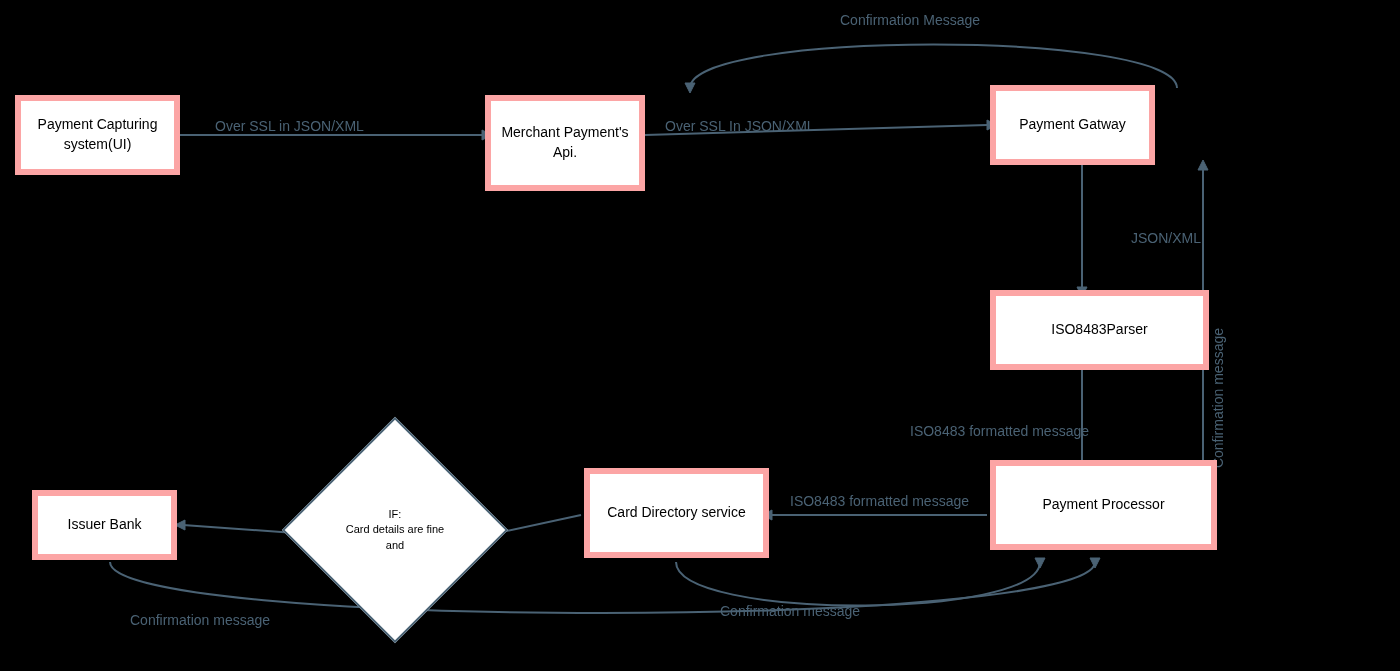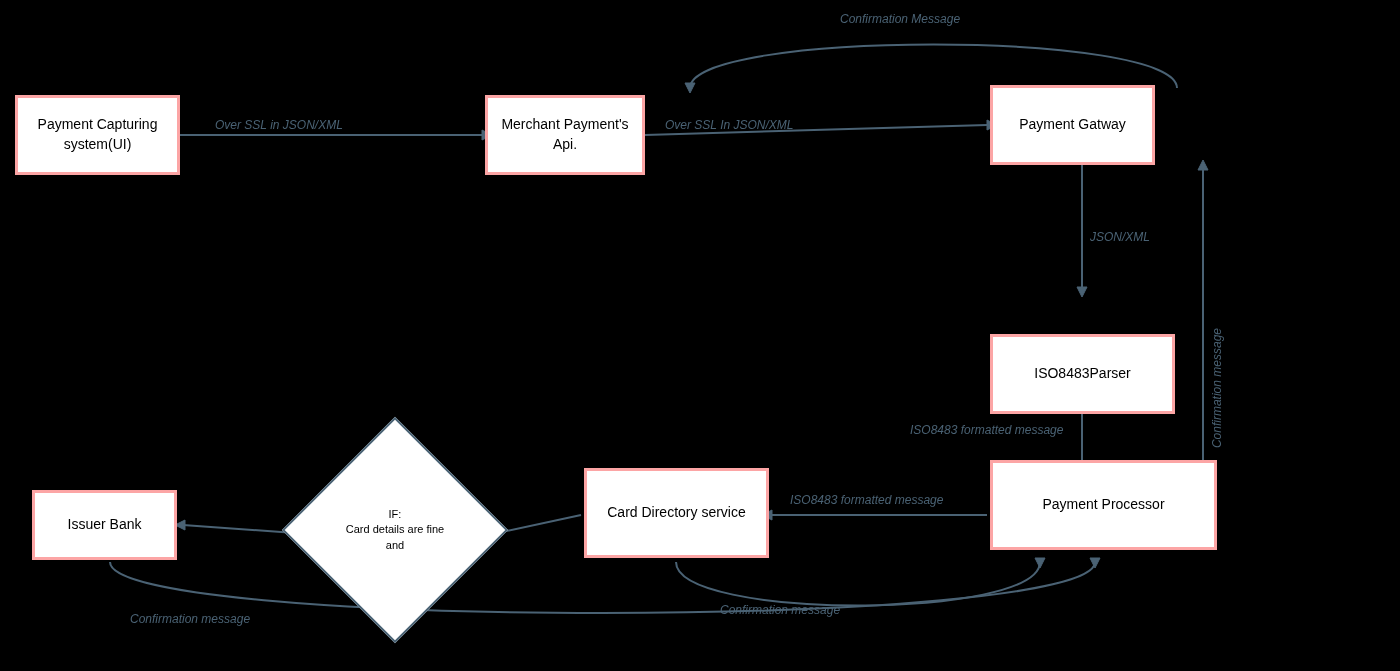--- a/index.html
+++ b/index.html
@@ -12,21 +12,21 @@
       position: relative;
     }
     .diagram-container {
       position: relative;
       width: 1400px;
       height: 671px;
     }
     .box {
       position: absolute;
       background: #fff;
-      border: 3px solid #fca5a5;
+      border: 6px solid #fca5a5;
       display: flex;
       align-items: center;
       justify-content: center;
       text-align: center;
       font-size: 14px;
       color: #000;
       line-height: 1.4;
       padding: 8px;
     }
     .diamond {
@@ -50,23 +50,22 @@
       position: relative;
       z-index: 2;
       font-size: 11px;
       color: #000;
       text-align: center;
       line-height: 1.4;
       padding: 0 10px;
     }
     .arrow-label {
       position: absolute;
-      font-size: 12px;
+      font-size: 14px;
       color: #4a6274;
-      font-style: italic;
       white-space: nowrap;
     }
     svg.arrows {
       position: absolute;
       top: 0;
       left: 0;
       width: 1400px;
       height: 671px;
       pointer-events: none;
     }
@@ -125,37 +124,37 @@
 
   <div class="box" style="left:15px; top:95px; width:165px; height:80px;">
     <span>Payment Capturing system(UI)</span>
   </div>
 
   <div class="arrow-label" style="left:215px; top:118px;">
     <span>Over SSL
 in JSON/XML</span>
   </div>
 
-  <div class="box" style="left:485px; top:95px; width:160px; height:80px;">
+  <div class="box" style="left:485px; top:95px; width:160px; height:96px;">
     <span>Merchant Payment's Api.</span>
   </div>
 
   <div class="arrow-label" style="left:665px; top:118px;">
     <span>Over SSL In JSON/XML</span>
   </div>
 
   <div class="box" style="left:990px; top:85px; width:165px; height:80px;">
     <span>Payment Gatway</span>
   </div>
 
-  <div class="arrow-label" style="left:1090px; top:230px;">
+  <div class="arrow-label" style="left:1131px; top:230px;">
     <span>JSON/XML</span>
   </div>
 
-  <div class="box" style="left:990px; top:290px; width:185px; height:80px;margin-top:44px;">
+  <div class="box" style="left:990px; top:290px; width:219px; height:80px;">
     <span>ISO8483Parser</span>
   </div>
 
   <div class="arrow-label" style="left:910px; top:423px;">
     <span>ISO8483 formatted message</span>
   </div>
 
   <div class="arrow-label" style="left:1210px; top:328px;">
     <span style="writing-mode: vertical-rl; transform: rotate(180deg);">Confirmation message</span>
   </div>

